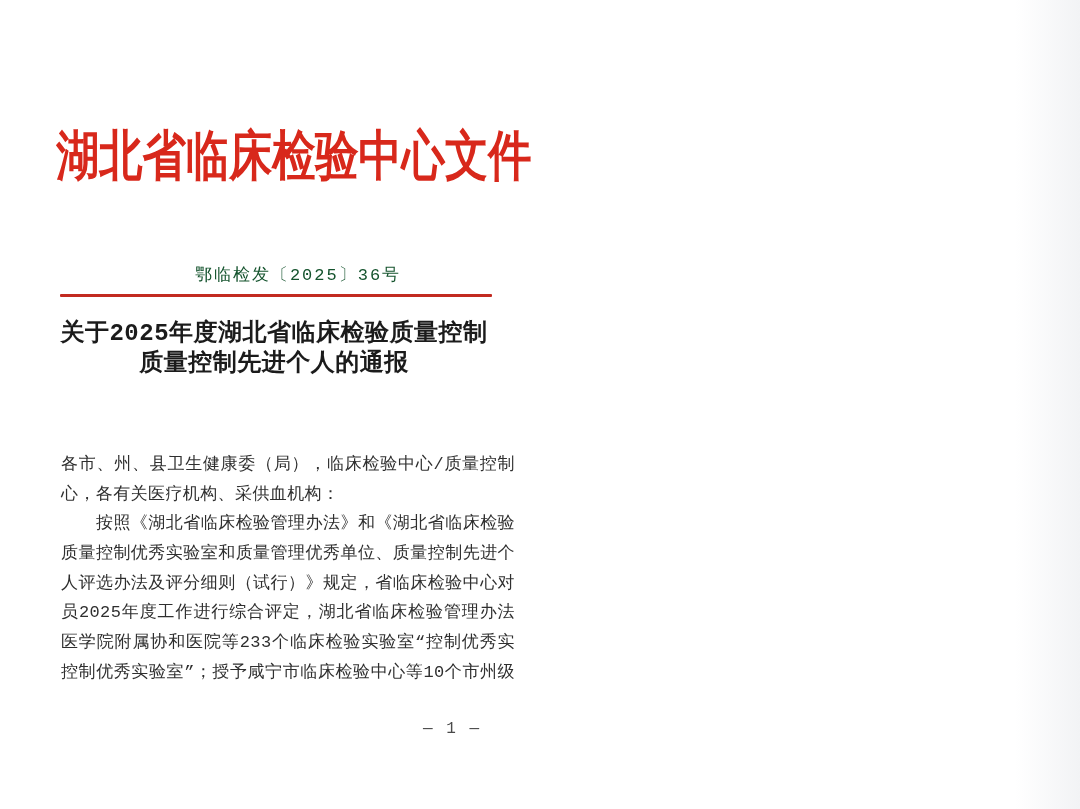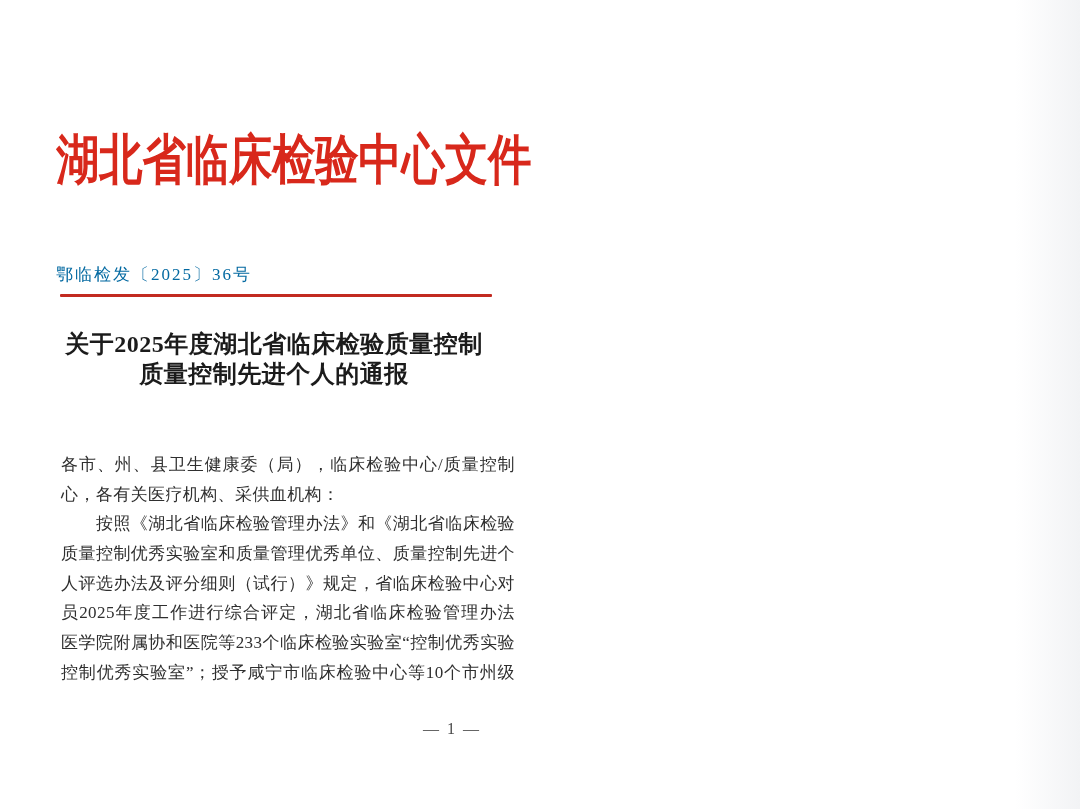--- a/index.html
+++ b/index.html
@@ -2,40 +2,40 @@
 <html><head>
 <meta charset="utf-8">
 <style>
   html,body{margin:0;padding:0;}
   body{
     width:1080px;height:809px;position:relative;overflow:hidden;
     background:linear-gradient(90deg,#ffffff 0%,#ffffff 94%,#f2f3f5 100%);
     font-family:"Liberation Serif","DejaVu Serif",serif;
     color:#2e2e2e;
   }
-  .page{position:absolute;top:0;height:809px;background:transparent;}
+  .page{position:absolute;top:0;height:809px;background:transparent;font-family:Liberation Mono, monospace;}
   .page-left{left:0;width:540px;}
   .page-right{left:540px;width:540px;}
 
   .red-header{
     position:absolute;left:0;right:0;top:130px;height:62px;
     text-align:center;font-size:54px;font-weight:bold;line-height:60px;
     color:#d8281b;transform:scaleX(0.80);transform-origin:52% 50%;
     white-space:nowrap;letter-spacing:0px;
   }
   .doc-number{
-    position:absolute;left:0;right:0;top:263px;text-align:left;
-    font-size:17px;color:#0369a1;text-indent:56px;letter-spacing:2px;
+    position:absolute;left:0;right:0;top:263px;text-align:center;
+    font-size:17px;color:#14532d;text-indent:56px;letter-spacing:2px;
   }
   .red-rule{
     position:absolute;left:60px;width:432px;top:294px;height:3px;
     background:#c22a20;border-radius:1px;
   }
   .doc-title{
-    position:absolute;left:18px;right:10px;top:329px;
+    position:absolute;left:18px;right:10px;top:319px;
     text-align:center;font-size:24px;font-weight:bold;line-height:30px;
     color:#1b1b1b;letter-spacing:0.5px;
   }
   .body-block{position:absolute;font-size:17px;color:#2f2f2f;}
   .body-left{left:61px;top:450px;width:454px;}
   .line{height:29.7px;line-height:29.7px;white-space:nowrap;letter-spacing:0.4px;}
   .line.fill{text-align:justify;text-align-last:justify;white-space:normal;overflow:hidden;}
   .page-num{
     position:absolute;font-size:16px;color:#4a4a4a;letter-spacing:2px;
     white-space:nowrap;

